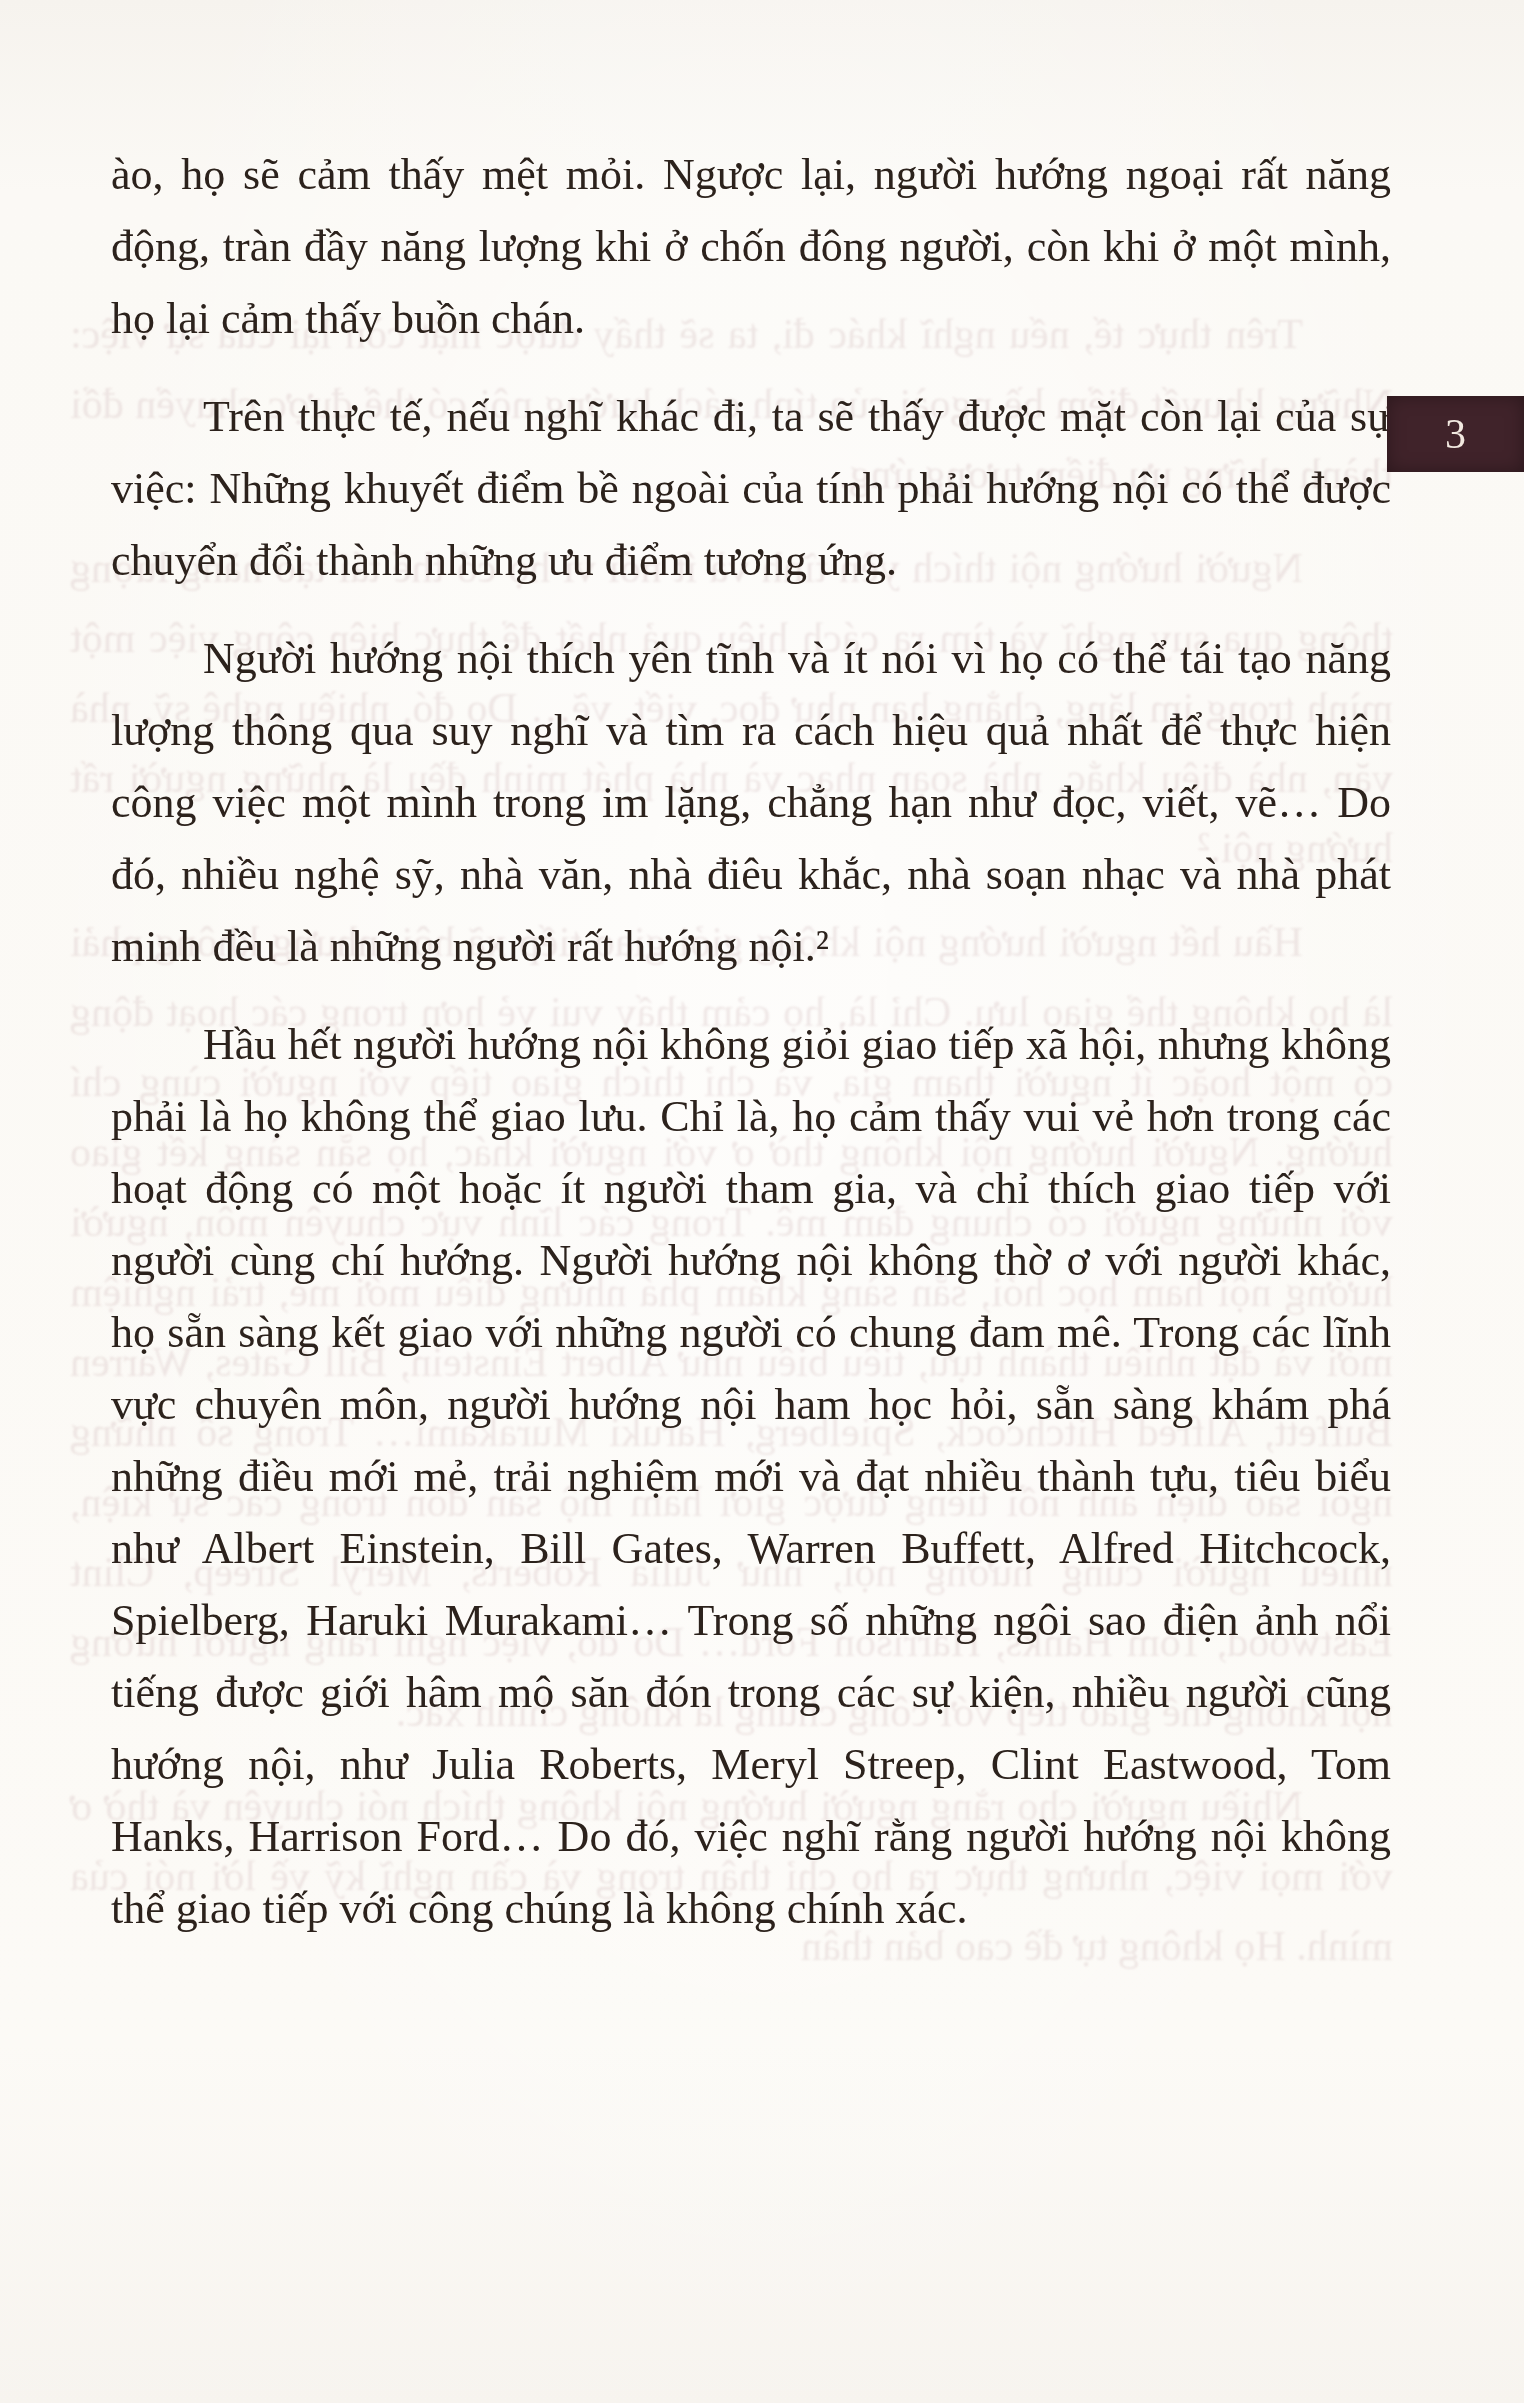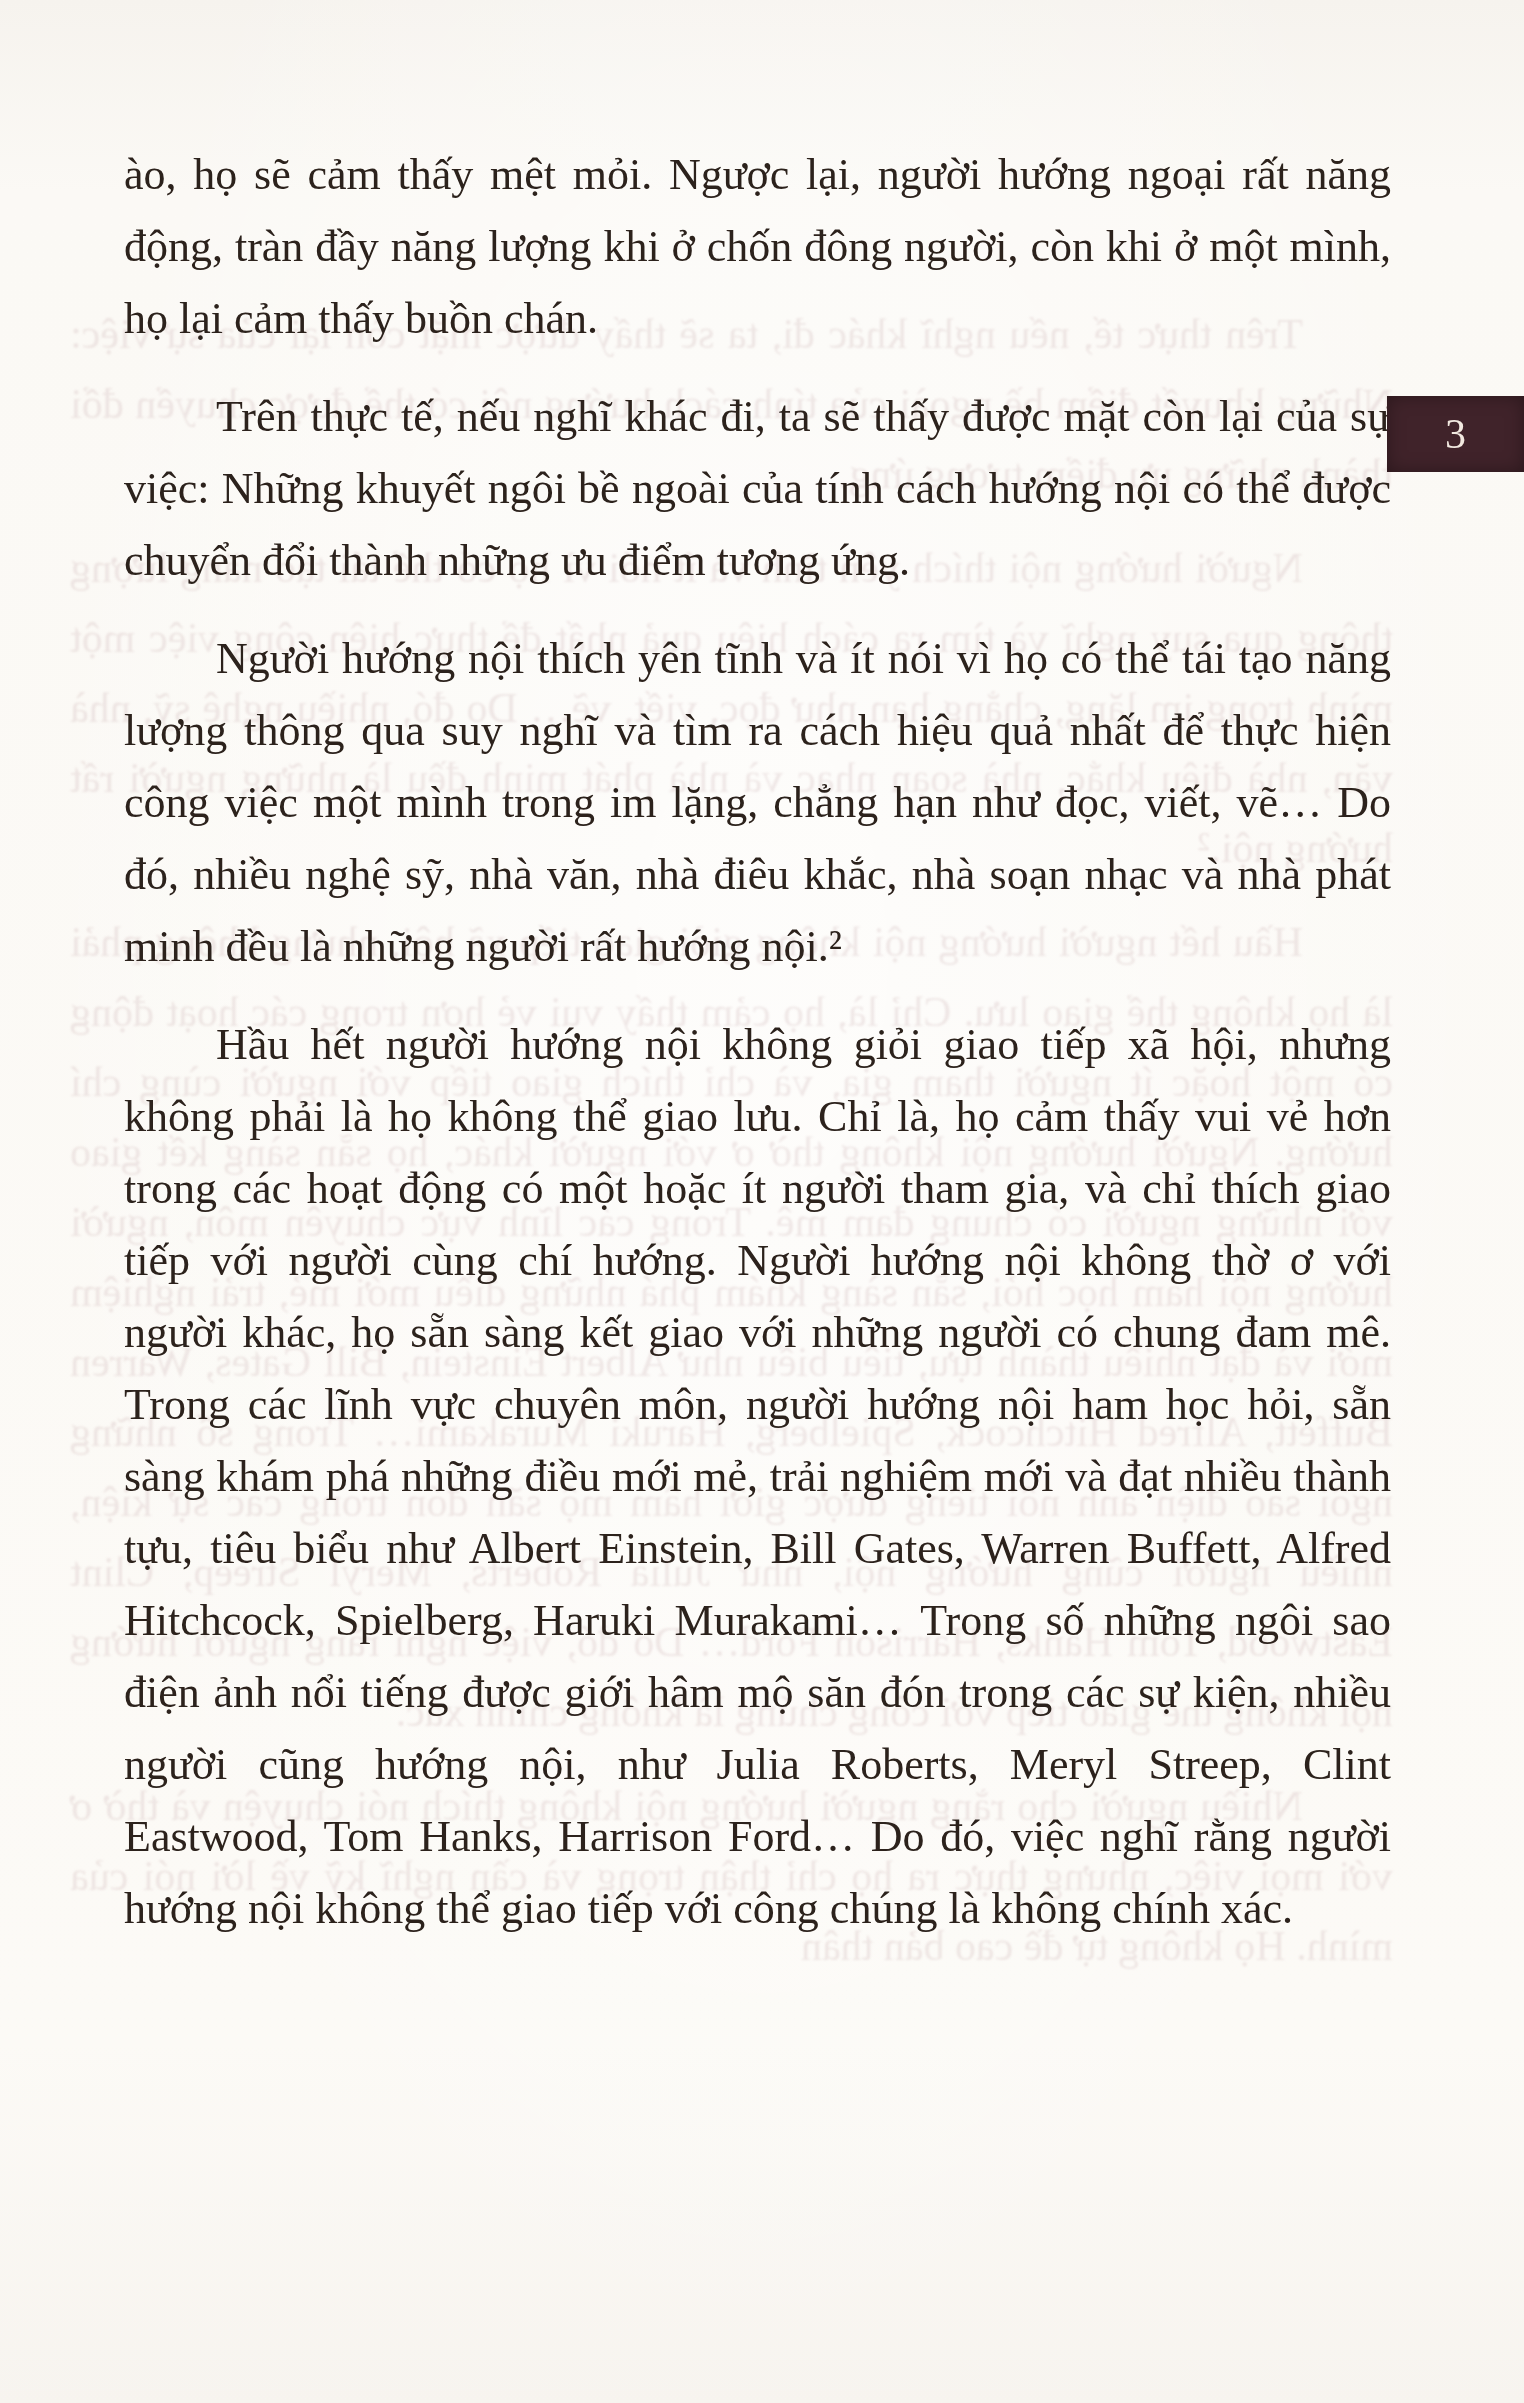--- a/index.html
+++ b/index.html
@@ -44,21 +44,21 @@
     position: absolute;
     left: 111px;
     top: 139px;
     width: 1280px;
     color: #2c221c;
     font-size: 44px;
     line-height: 72px;
     text-align: justify;
   }
   .para {
-    margin: 0 0 26px 13px;
+    margin: 0 0 26px 0;
     text-indent: 92px;
   }
   .para.no-indent {
     text-indent: 0;
   }
   .page-tab {
     position: absolute;
     right: 0;
     top: 396px;
     width: 137px;
@@ -82,21 +82,21 @@
 
   <div class="bleed" aria-hidden="true">
     <p>Trên thực tế, nếu nghĩ khác đi, ta sẽ thấy được mặt còn lại của sự việc: Những khuyết điểm bề ngoài của tính cách hướng nội có thể được chuyển đổi thành những ưu điểm tương ứng.</p>
     <p>Người hướng nội thích yên tĩnh và ít nói vì họ có thể tái tạo năng lượng thông qua suy nghĩ và tìm ra cách hiệu quả nhất để thực hiện công việc một mình trong im lặng, chẳng hạn như đọc, viết, vẽ… Do đó, nhiều nghệ sỹ, nhà văn, nhà điêu khắc, nhà soạn nhạc và nhà phát minh đều là những người rất hướng nội.²</p>
     <p>Hầu hết người hướng nội không giỏi giao tiếp xã hội, nhưng không phải là họ không thể giao lưu. Chỉ là, họ cảm thấy vui vẻ hơn trong các hoạt động có một hoặc ít người tham gia, và chỉ thích giao tiếp với người cùng chí hướng. Người hướng nội không thờ ơ với người khác, họ sẵn sàng kết giao với những người có chung đam mê. Trong các lĩnh vực chuyên môn, người hướng nội ham học hỏi, sẵn sàng khám phá những điều mới mẻ, trải nghiệm mới và đạt nhiều thành tựu, tiêu biểu như Albert Einstein, Bill Gates, Warren Buffett, Alfred Hitchcock, Spielberg, Haruki Murakami… Trong số những ngôi sao điện ảnh nổi tiếng được giới hâm mộ săn đón trong các sự kiện, nhiều người cũng hướng nội, như Julia Roberts, Meryl Streep, Clint Eastwood, Tom Hanks, Harrison Ford… Do đó, việc nghĩ rằng người hướng nội không thể giao tiếp với công chúng là không chính xác.</p>
     <p>Nhiều người cho rằng người hướng nội không thích nói chuyện và thờ ơ với mọi việc, nhưng thực ra họ chỉ thận trọng và cần nghĩ kỹ về lời nói của mình. Họ không tự đề cao bản thân</p>
   </div>
 
   <div class="content">
     <p class="para no-indent">ào, họ sẽ cảm thấy mệt mỏi. Ngược lại, người hướng ngoại rất năng động, tràn đầy năng lượng khi ở chốn đông người, còn khi ở một mình, họ lại cảm thấy buồn chán.</p>
-    <p class="para">Trên thực tế, nếu nghĩ khác đi, ta sẽ thấy được mặt còn lại của sự việc: Những khuyết ngôi bề ngoài của tính cách hướng nội có thể được chuyển đổi thành những ưu điểm tương ứng.</p>
+    <p class="para">Trên thực tế, nếu nghĩ khác đi, ta sẽ thấy được mặt còn lại của sự việc: Những khuyết điểm bề ngoài của tính phải hướng nội có thể được chuyển đổi thành những ưu điểm tương ứng.</p>
     <p class="para">Người hướng nội thích yên tĩnh và ít nói vì họ có thể tái tạo năng lượng thông qua suy nghĩ và tìm ra cách hiệu quả nhất để thực hiện công việc một mình trong im lặng, chẳng hạn như đọc, viết, vẽ… Do đó, nhiều nghệ sỹ, nhà văn, nhà điêu khắc, nhà soạn nhạc và nhà phát minh đều là những người rất hướng nội.²</p>
     <p class="para">Hầu hết người hướng nội không giỏi giao tiếp xã hội, nhưng không phải là họ không thể giao lưu. Chỉ là, họ cảm thấy vui vẻ hơn trong các hoạt động có một hoặc ít người tham gia, và chỉ thích giao tiếp với người cùng chí hướng. Người hướng nội không thờ ơ với người khác, họ sẵn sàng kết giao với những người có chung đam mê. Trong các lĩnh vực chuyên môn, người hướng nội ham học hỏi, sẵn sàng khám phá những điều mới mẻ, trải nghiệm mới và đạt nhiều thành tựu, tiêu biểu như Albert Einstein, Bill Gates, Warren Buffett, Alfred Hitchcock, Spielberg, Haruki Murakami… Trong số những ngôi sao điện ảnh nổi tiếng được giới hâm mộ săn đón trong các sự kiện, nhiều người cũng hướng nội, như Julia Roberts, Meryl Streep, Clint Eastwood, Tom Hanks, Harrison Ford… Do đó, việc nghĩ rằng người hướng nội không thể giao tiếp với công chúng là không chính xác.</p>
   </div>
 
   <div class="page-tab">
     <span>3</span>
   </div>
 
 </div>
 

